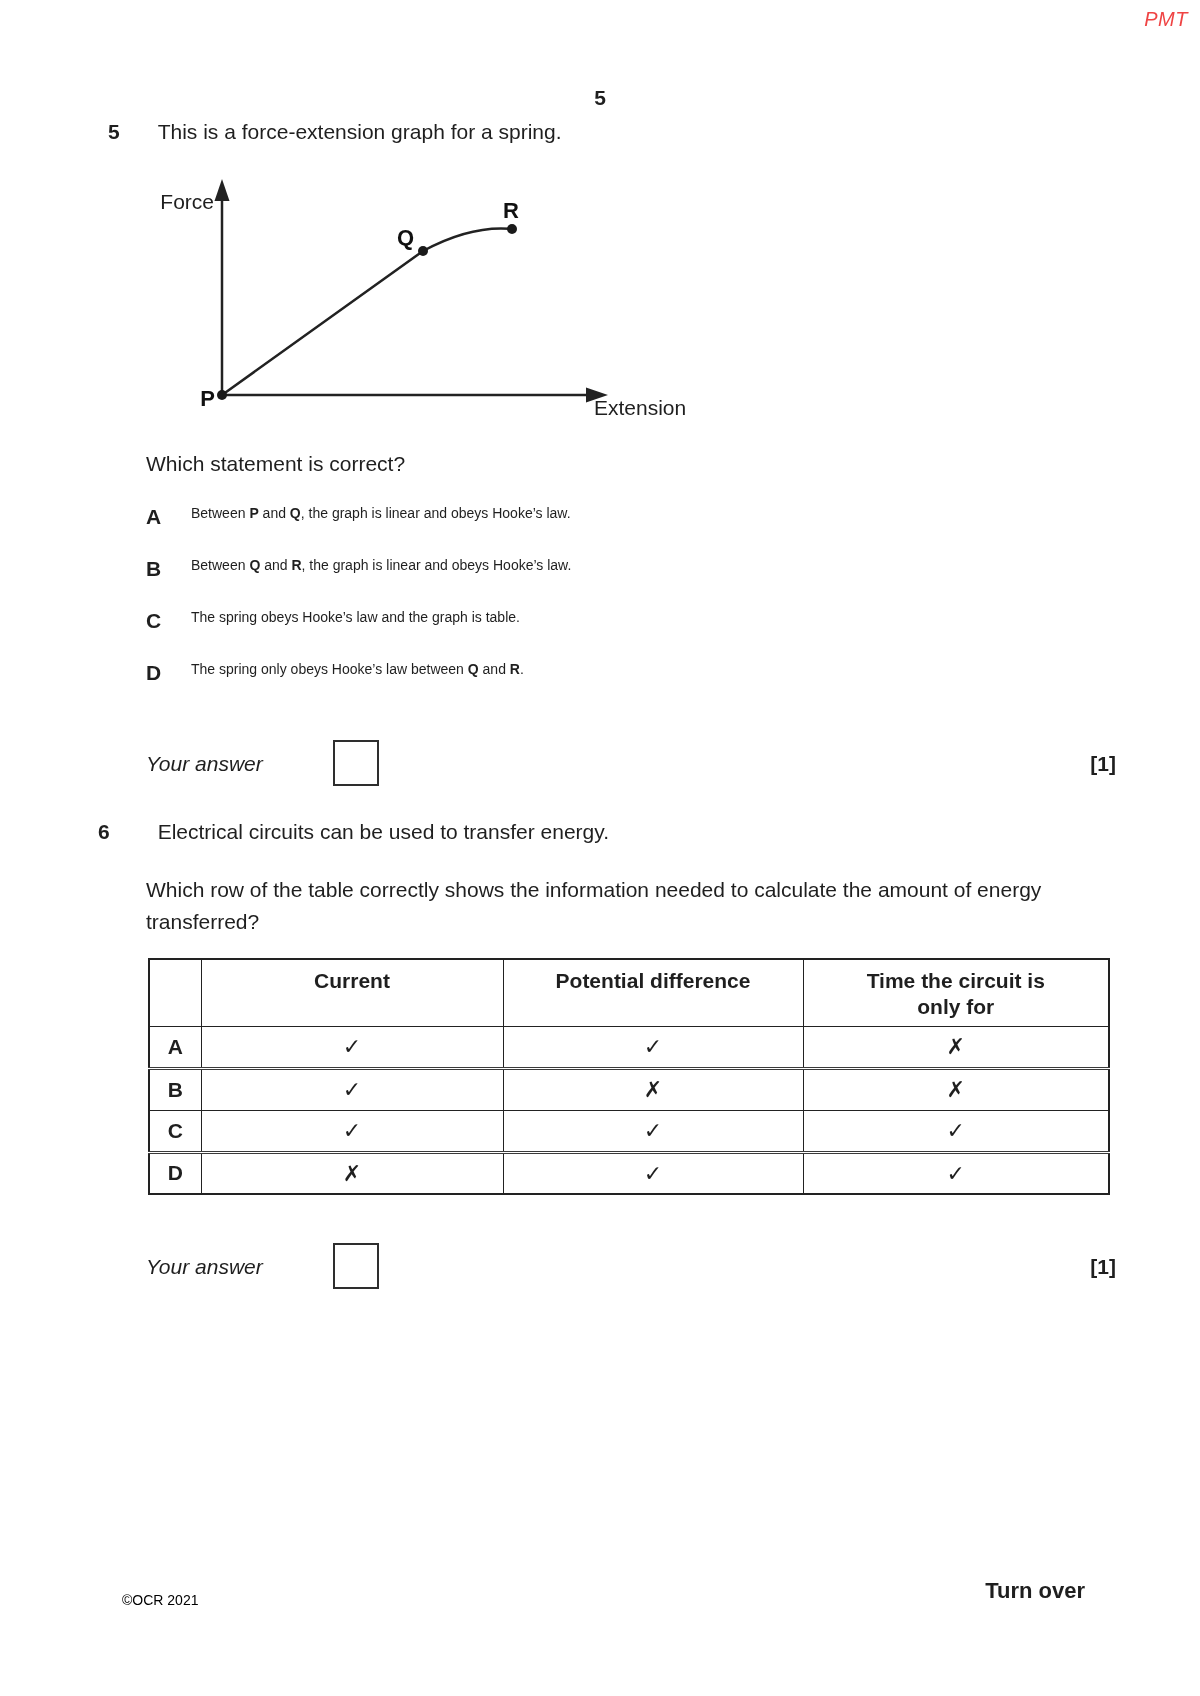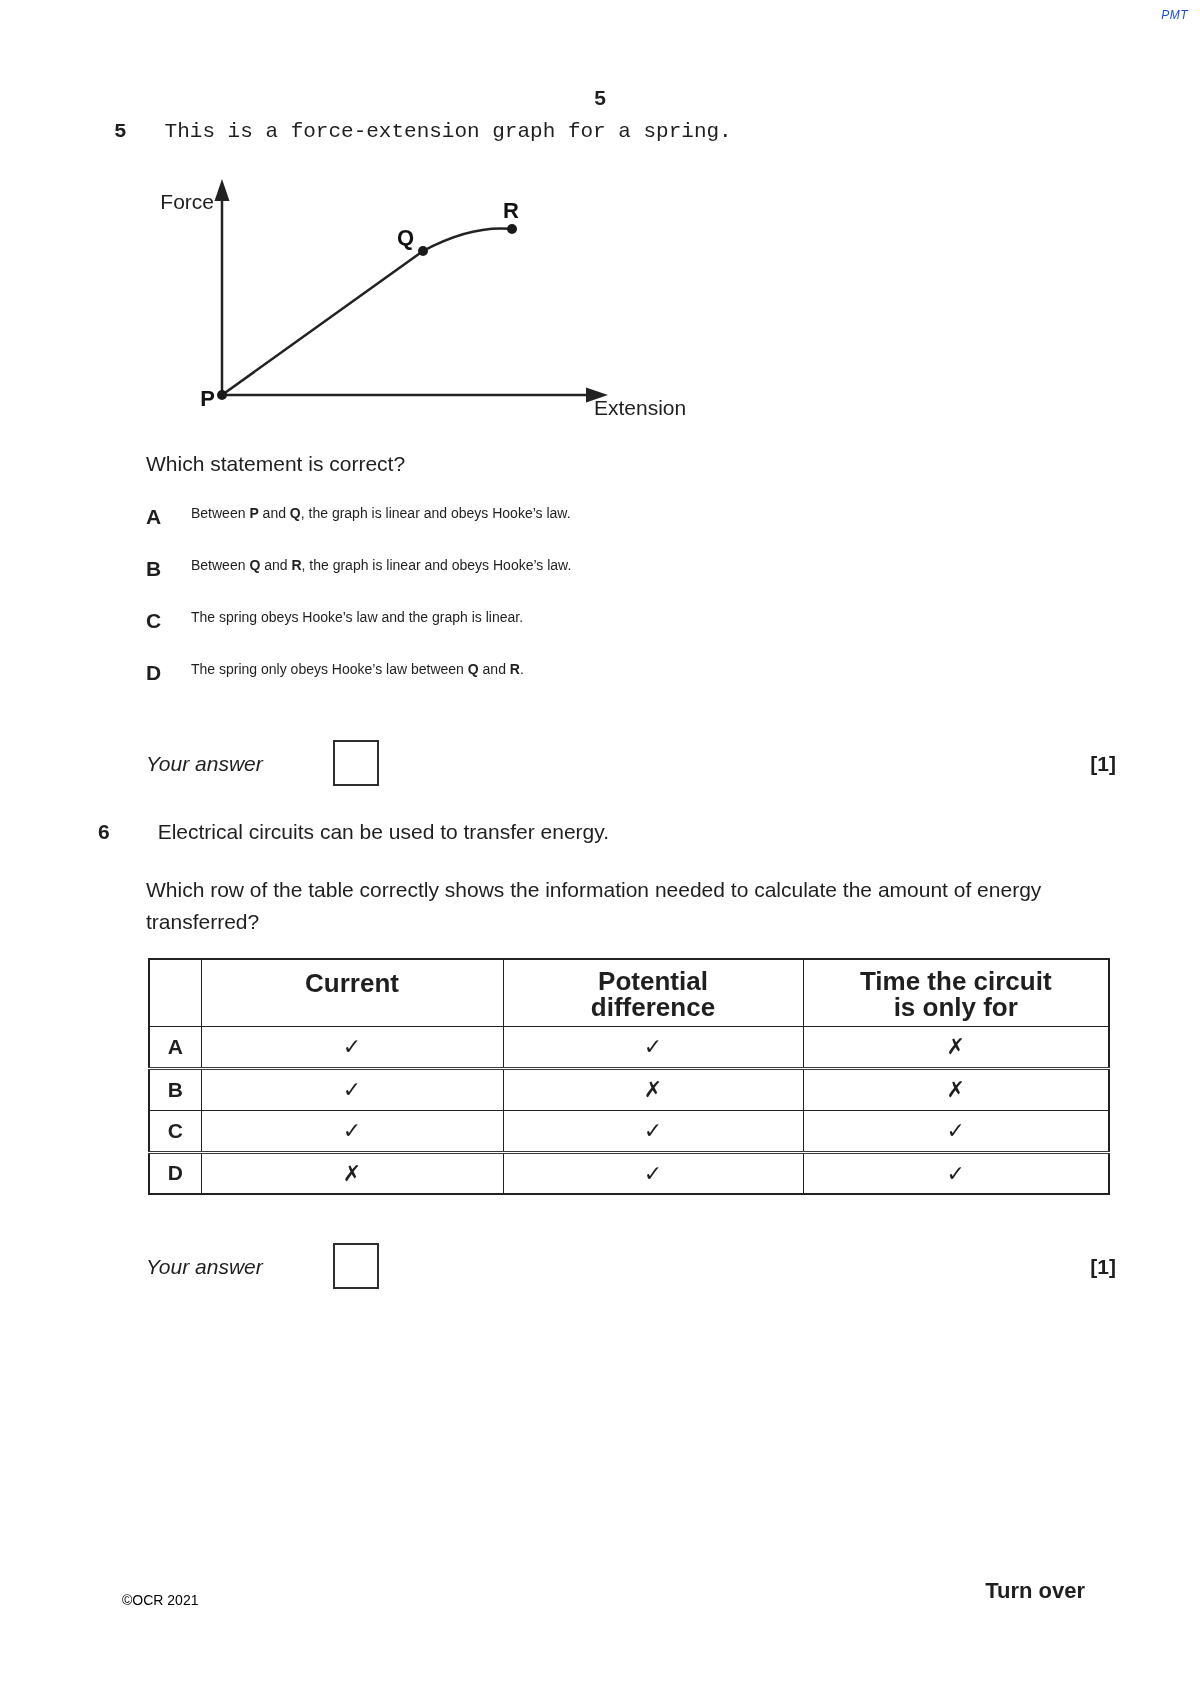--- a/index.html
+++ b/index.html
@@ -5,45 +5,45 @@
   html,body{margin:0;padding:0;background:#e8e8e8;}
   .page{
     position:relative;
     width:1200px;height:1696px;
     background:#ffffff;
     font-family:"Liberation Sans","DejaVu Sans",sans-serif;
     color:#1f1f1f;
     overflow:hidden;
   }
   .abs{position:absolute;}
-  .watermark{top:8px;right:12px;font-style:italic;font-size:12px;color:#1d4ed8;letter-spacing:.5px;}
+  .watermark{top:8px;right:12px;font-style:italic;font-size:20px;color:#ef4444;letter-spacing:.5px;}
   .page-number{top:86px;left:0;right:0;text-align:center;font-weight:700;font-size:21px;}
   .q-number{font-weight:700;font-size:21px;}
   .q-text{font-size:21px;}
-  .q5-prompt-row{top:120px;left:114px;font-family:Liberation Mono, monospace;}
+  .q5-prompt-row{top:120px;left:108px;}
   .q5-prompt-row .q-text{margin-left:38px;}
   .graph-wrap{top:165px;left:140px;}
   .axis-label{font-family:"Liberation Sans","DejaVu Sans",sans-serif;font-size:21px;fill:#1f1f1f;}
   .point-label{font-family:"Liberation Sans","DejaVu Sans",sans-serif;font-size:22px;font-weight:700;fill:#111;}
   .q5-question{top:452px;left:146px;font-size:21px;}
   .options{top:505px;left:146px;display:grid;row-gap:24px;}
   .option-row{display:grid;grid-template-columns:45px auto;min-height:28px;}
   .opt-letter{font-weight:700;font-size:21px;}
   .opt-text{font-size:14px;}
   .answer-row{left:146px;right:84px;height:48px;}
   .answer-label{font-size:21px;line-height:48px;font-style:italic;}
   .answer-box{position:absolute;left:187px;top:0;width:46px;height:46px;border:2px solid #2e2e2e;background:#fff;box-sizing:border-box;}
   .marks{position:absolute;right:0;top:0;font-weight:700;font-size:21px;line-height:48px;}
   .q5-answer{top:740px;}
   .q6-prompt-row{top:820px;left:98px;}
   .q6-prompt-row .q-text{margin-left:48px;}
   .q6-question{top:874px;left:146px;width:985px;font-size:21px;line-height:32px;}
   .q6-table{position:absolute;top:958px;left:148px;width:960px;border-collapse:collapse;table-layout:fixed;background:#fff;border:2px solid #222;}
   .q6-table th,.q6-table td{border:1px solid #222;box-sizing:border-box;}
-  .q6-table thead th{height:67px;vertical-align:top;padding-top:8px;font-weight:700;font-size:26px;text-align:center;}
+  .q6-table thead th{height:67px;vertical-align:top;padding-top:8px;font-weight:700;font-size:21px;text-align:center;}
   .q6-table thead th .hdr-inner{display:inline-block;max-width:195px;line-height:26px;}
   .q6-table tbody tr{height:42px;}
   .q6-table td.row-label{text-align:center;font-weight:700;font-size:21px;}
   .q6-table td.mark-cell{text-align:center;font-family:"DejaVu Sans",sans-serif;font-size:22px;}
   .q6-table tbody tr.thick-top td{border-top:3px double #3a3a3a;}
   .q6-answer{top:1243px;}
   .footer-copyright{left:122px;top:1592px;font-size:14px;color:#000000;}
   .footer-turnover{right:115px;top:1578px;font-weight:700;font-size:22px;}
 </style>
 </head>
@@ -83,21 +83,21 @@
         <div class="option-row">
           <span class="opt-letter">A</span>
           <span class="opt-text"><span>Between </span><b>P</b><span> and </span><b>Q</b><span>, the graph is linear and obeys Hooke’s law.</span></span>
         </div>
         <div class="option-row">
           <span class="opt-letter">B</span>
           <span class="opt-text"><span>Between </span><b>Q</b><span> and </span><b>R</b><span>, the graph is linear and obeys Hooke’s law.</span></span>
         </div>
         <div class="option-row">
           <span class="opt-letter">C</span>
-          <span class="opt-text"><span>The spring obeys Hooke’s law and the graph is linear.</span></span>
+          <span class="opt-text"><span>The spring obeys Hooke’s law and the graph is table.</span></span>
         </div>
         <div class="option-row">
           <span class="opt-letter">D</span>
           <span class="opt-text"><span>The spring only obeys Hooke’s law between </span><b>Q</b><span> and </span><b>R</b><span>.</span></span>
         </div>
       </div>
 
     <div class="abs answer-row q5-answer">
       <span class="answer-label">Your answer</span>
       <div class="answer-box"></div>

